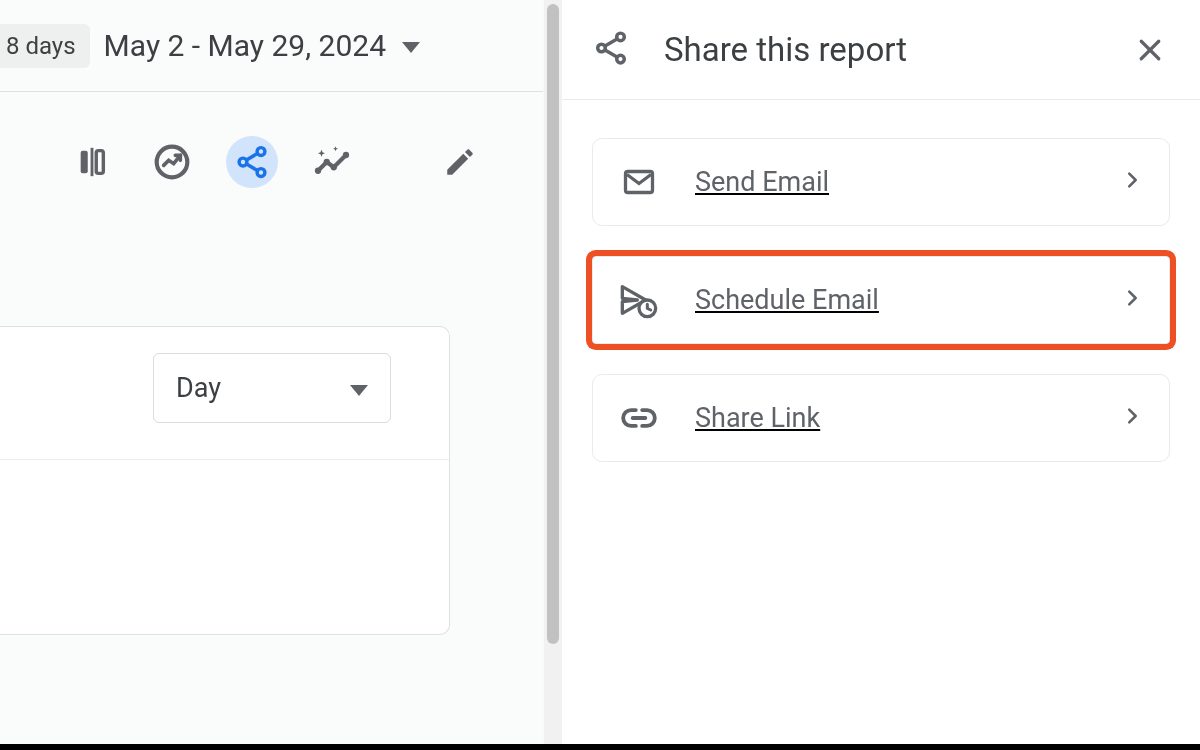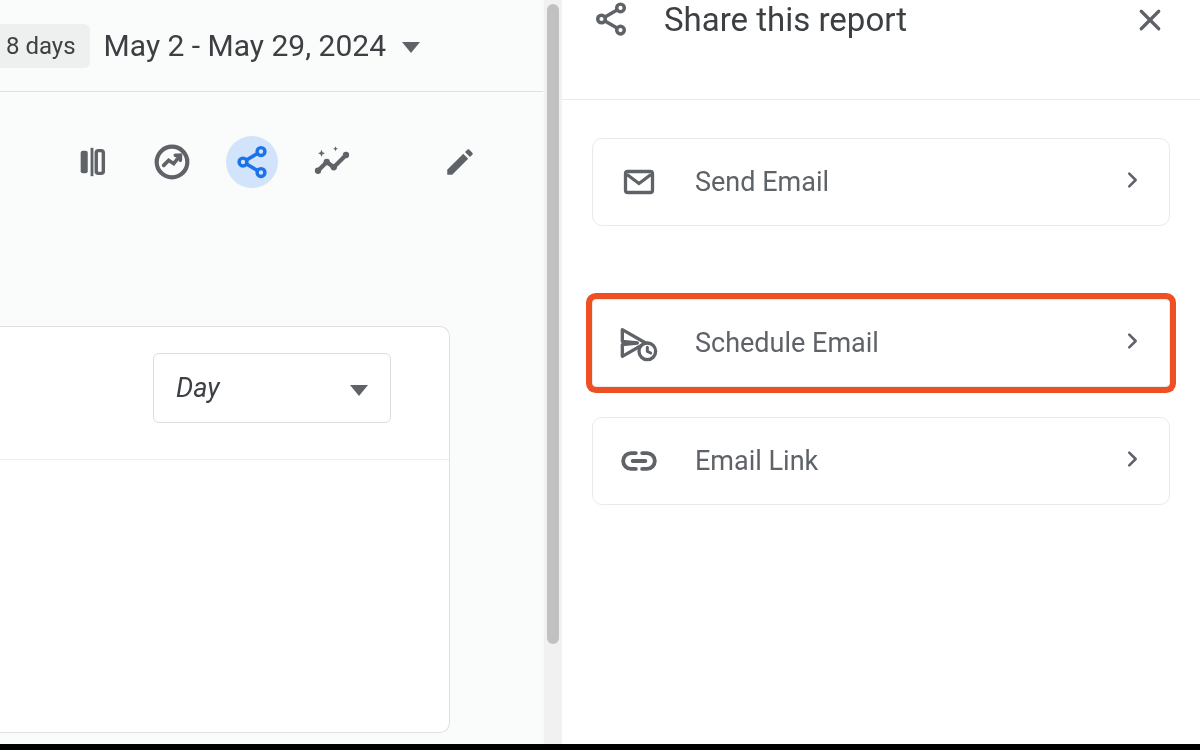--- a/index.html
+++ b/index.html
@@ -69,26 +69,25 @@
     }
     .tool.active-share {
       background: #d2e3fc;
       color: #1a73e8;
     }
     .content-card {
       position: absolute;
       left: 0;
       top: 326px;
       width: 450px;
-      height: 407px;
+      height: 309px;
       background: #fff;
       border: 1px solid #e0e0e0;
       border-left: none;
       border-radius: 0 10px 10px 0;
-      font-style: italic;
     }
     .day-select {
       position: absolute;
       top: 26px;
       right: 58px;
       width: 238px;
       height: 70px;
       background: #fff;
       border: 1px solid #dadce0;
       border-radius: 6px;
@@ -127,20 +126,21 @@
     .right-pane {
       position: absolute;
       left: 562px;
       top: 0;
       right: 0;
       height: 100%;
       background: #fff;
     }
     .panel-header {
       display: flex;
+      align-items: center;
       height: 100px;
       padding: 0 30px 0 30px;
       border-bottom: 1px solid #e8eaed;
       gap: 34px;
     }
     .panel-title {
       color: #3c4043;
       font-size: 33px;
       font-weight: 400;
       flex: 1;
@@ -162,25 +162,25 @@
     .option-row {
       height: 88px;
       border: 1px solid #e8eaed;
       border-radius: 10px;
       display: flex;
       align-items: center;
       padding: 0 26px;
       gap: 36px;
       position: relative;
       background: #fff;
+      text-decoration: underline;
     }
     .option-row.highlighted {
       box-shadow: 0 0 0 6px #ef5023;
       border-radius: 4px;
-      margin-top: 43px;
     }
     .option-icon {
       width: 40px;
       color: #5f6368;
       display: flex;
       align-items: center;
       justify-content: center;
     }
     .option-label {
       flex: 1;
@@ -321,21 +321,21 @@
     </div>
 
     <div class="option-row">
       <span class="option-icon">
         <svg width="38" height="38" viewBox="0 0 24 24">
           <path d="M10 7 L7 7 a5 5 0 0 0 0 10 L10 17" fill="none" stroke="#5f6368" stroke-width="2.4" stroke-linecap="round"></path>
           <path d="M14 7 L17 7 a5 5 0 0 1 0 10 L14 17" fill="none" stroke="#5f6368" stroke-width="2.4" stroke-linecap="round"></path>
           <line x1="8" y1="12" x2="16" y2="12" stroke="#5f6368" stroke-width="2.4" stroke-linecap="round"></line>
         </svg>
       </span>
-      <span class="option-label">Email Link</span>
+      <span class="option-label">Share Link</span>
       <span class="chevron">
         <svg width="22" height="22" viewBox="0 0 24 24">
             <path d="M9 5 L16 12 L9 19" fill="none" stroke="#5f6368" stroke-width="2.8" stroke-linecap="round" stroke-linejoin="round"></path>
           </svg>
       </span>
     </div>
 
 
   </div>
 </div>

